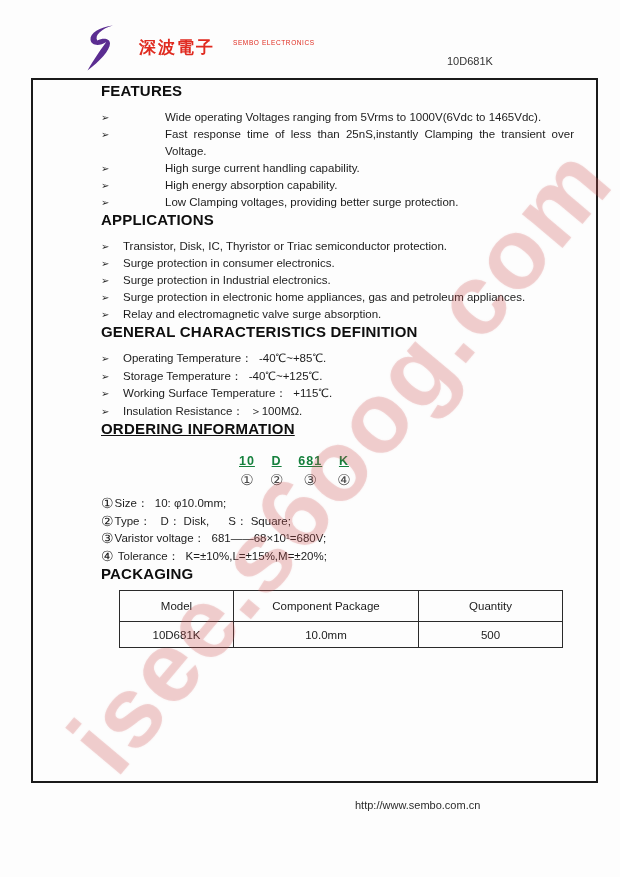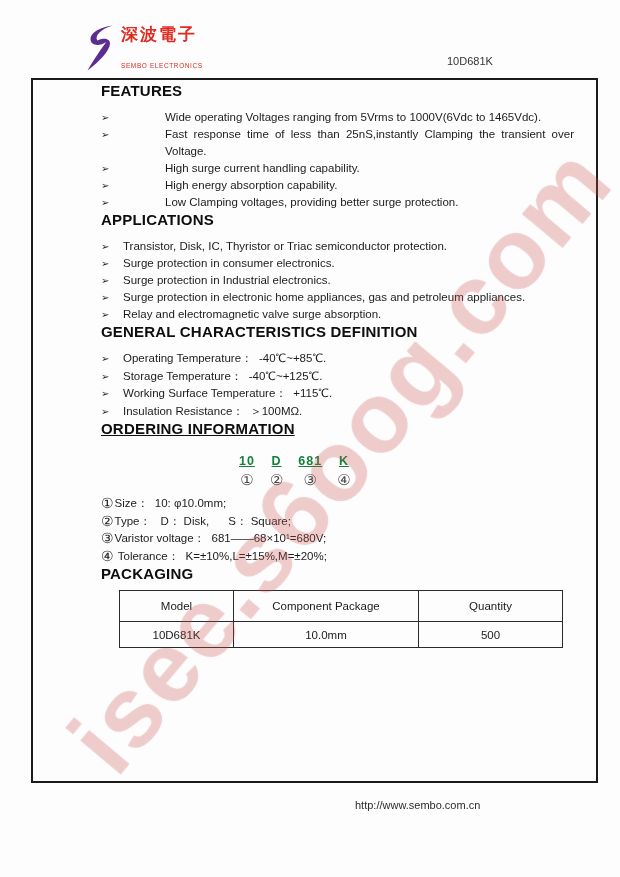--- a/index.html
+++ b/index.html
@@ -5,21 +5,21 @@
   html,body { margin:0; padding:0; background:#fdfdfd; }
   .page {
     position:relative; width:620px; height:877px; background:#fdfdfd;
     overflow:hidden; font-family:"Liberation Sans", sans-serif; color:#1c1c1c;
   }
 
   
   .header-logo { position:absolute; left:86px; top:24px; display:flex; align-items:center; gap:5px; }
   .s-mark svg { display:block; }
   .brand-text { font-size:27px; font-weight:bold; font-style:italic; color:#232281; letter-spacing:1px; line-height:1; }
-  .logo-cn-block { display:flex; flex-direction:column; margin-left:0;gap:18px; }
+  .logo-cn-block { display:flex; flex-direction:row; margin-left:18px;gap:18px; }
   .chinese-name { font-size:17px; font-weight:bold; color:#e02b20; letter-spacing:2px; line-height:1.1; }
   .logo-subtitle { font-size:6.5px; color:#e02b20; letter-spacing:0.6px; line-height:1.2; }
   .part-number { position:absolute; left:447px; top:55px; font-size:11px; color:#333; }
 
   
   .content-box {
     position:absolute; left:31px; top:78px; width:567px; height:705px;
     border:2px solid #1b1b1b; box-sizing:border-box; padding:2px 20px 0 68px;
   }
 

